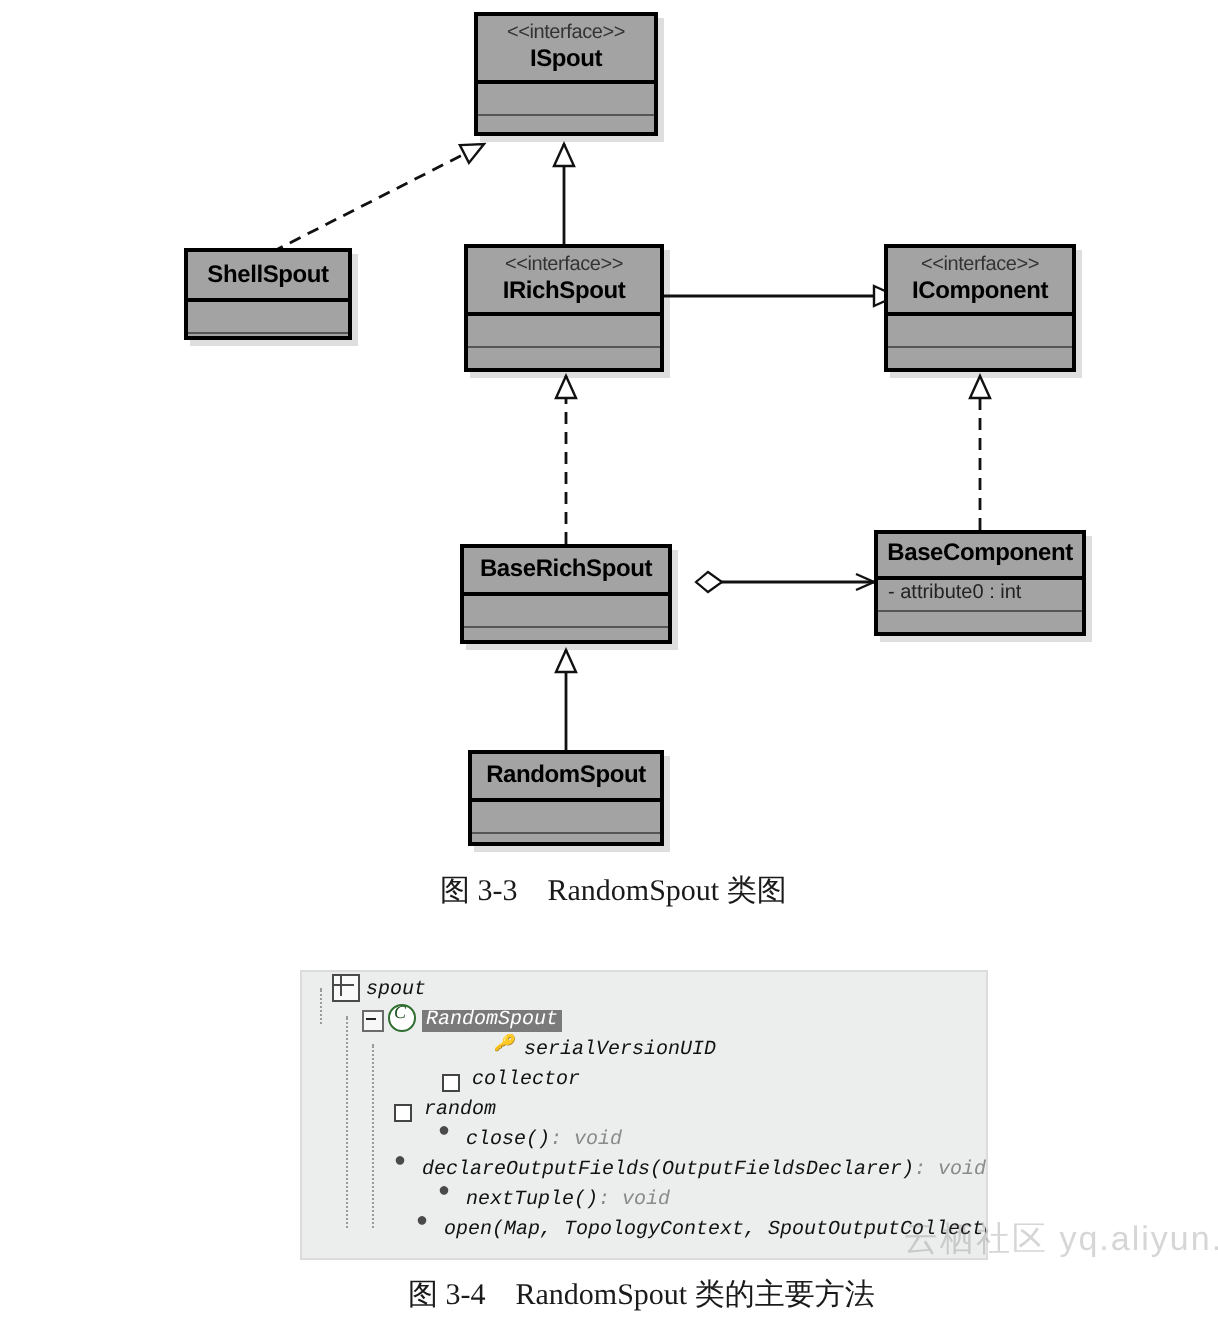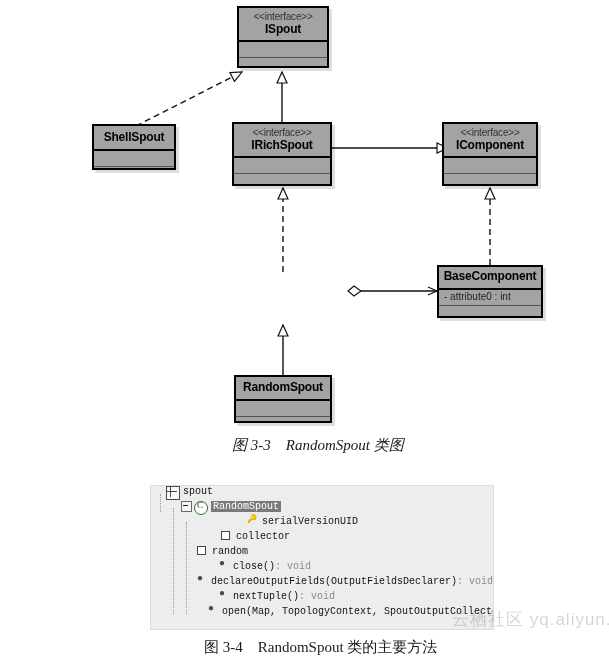--- a/index.html
+++ b/index.html
@@ -65,25 +65,26 @@
     background:#eceded;
     border:1px solid #dcdcdc;
     box-sizing:border-box;
     overflow:hidden;
     z-index:6;
   }
   .tree-row{
     position:relative;
     height:15px;
     display:flex;
-    align-items:flex-start;
+    align-items:flex-end;
     font-family:"Liberation Mono",monospace;
     font-size:10px;
     color:#111;
     white-space:nowrap;
+    font-style:italic;
   }
   .tree-indent{display:inline-block;}
   .twisty{
     width:9px;height:9px;
     border:1px solid #6b6b6b;
     background:#f7f7f7;
     position:relative;
     display:inline-block;
     margin-right:2px;
     flex:0 0 auto;
@@ -219,20 +220,29 @@
     <div class="uml-head">
       <span class="uml-stereo">&lt;&lt;interface&gt;&gt;</span>
       <span class="uml-name">IComponent</span>
     </div>
     <div class="uml-sep"></div>
     <div class="uml-attrs"></div>
     <div class="uml-sep thin"></div>
     <div class="uml-ops"></div>
   </div>
 
+  <div class="uml-box" style="left:230px;top:272px;width:106px;height:50px;">
+    <div class="uml-head" style="padding-top:4px;">
+      <span class="uml-name">BaseRichSpout</span>
+    </div>
+    <div class="uml-sep"></div>
+    <div class="uml-attrs"></div>
+    <div class="uml-sep thin"></div>
+    <div class="uml-ops"></div>
+  </div>
 
   <div class="uml-box" style="left:437px;top:265px;width:106px;height:53px;">
     <div class="uml-head" style="padding-top:3px;">
       <span class="uml-name">BaseComponent</span>
     </div>
     <div class="uml-sep"></div>
     <div class="uml-attrs">
       <span>- attribute0 : int</span>
     </div>
     <div class="uml-sep thin"></div>
@@ -242,21 +252,21 @@
   <div class="uml-box" style="left:234px;top:375px;width:98px;height:48px;">
     <div class="uml-head" style="padding-top:4px;">
       <span class="uml-name">RandomSpout</span>
     </div>
     <div class="uml-sep"></div>
     <div class="uml-attrs"></div>
     <div class="uml-sep thin"></div>
     <div class="uml-ops"></div>
   </div>
 
-  <div class="caption" style="left:232px;top:436px;font-style:italic;">图 3-3    RandomSpout 类图</div>
+  <div class="caption" style="left:220px;top:436px;">图 3-3    RandomSpout 类图</div>
 
   <div id="tree-panel">
     <div id="tree-rows">
         <div class="tree-row" style="padding-left: 4px;">
           <span class="tree-indent" style="width: 11px;"></span>
           <span class="tree-icon ic-pkg"></span>
           <span class="tree-label">spout</span>
         </div>
         <div class="tree-row" style="padding-left: 30px;">
           <span class="twisty"></span>

